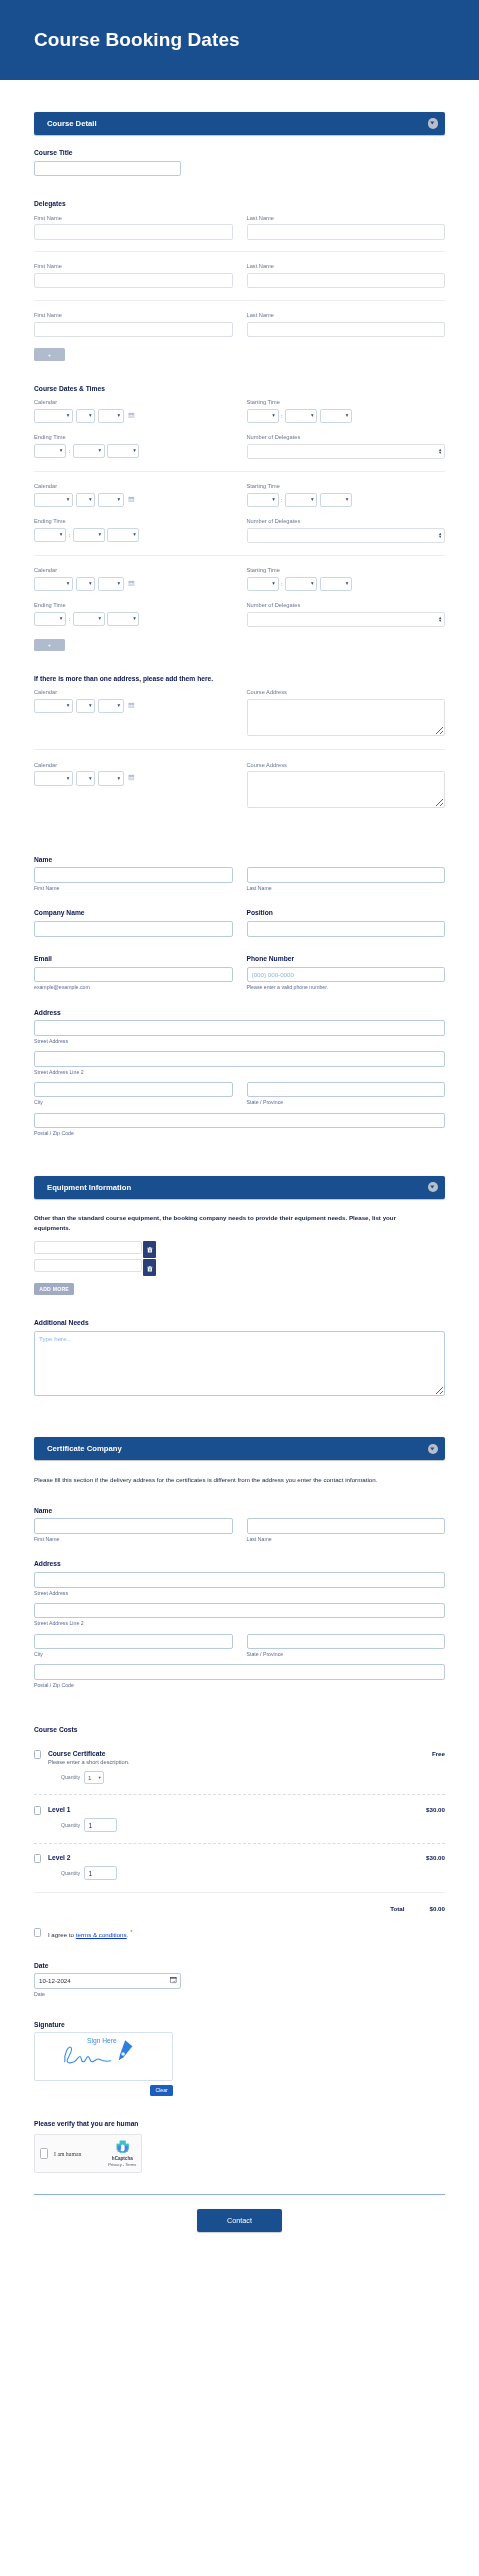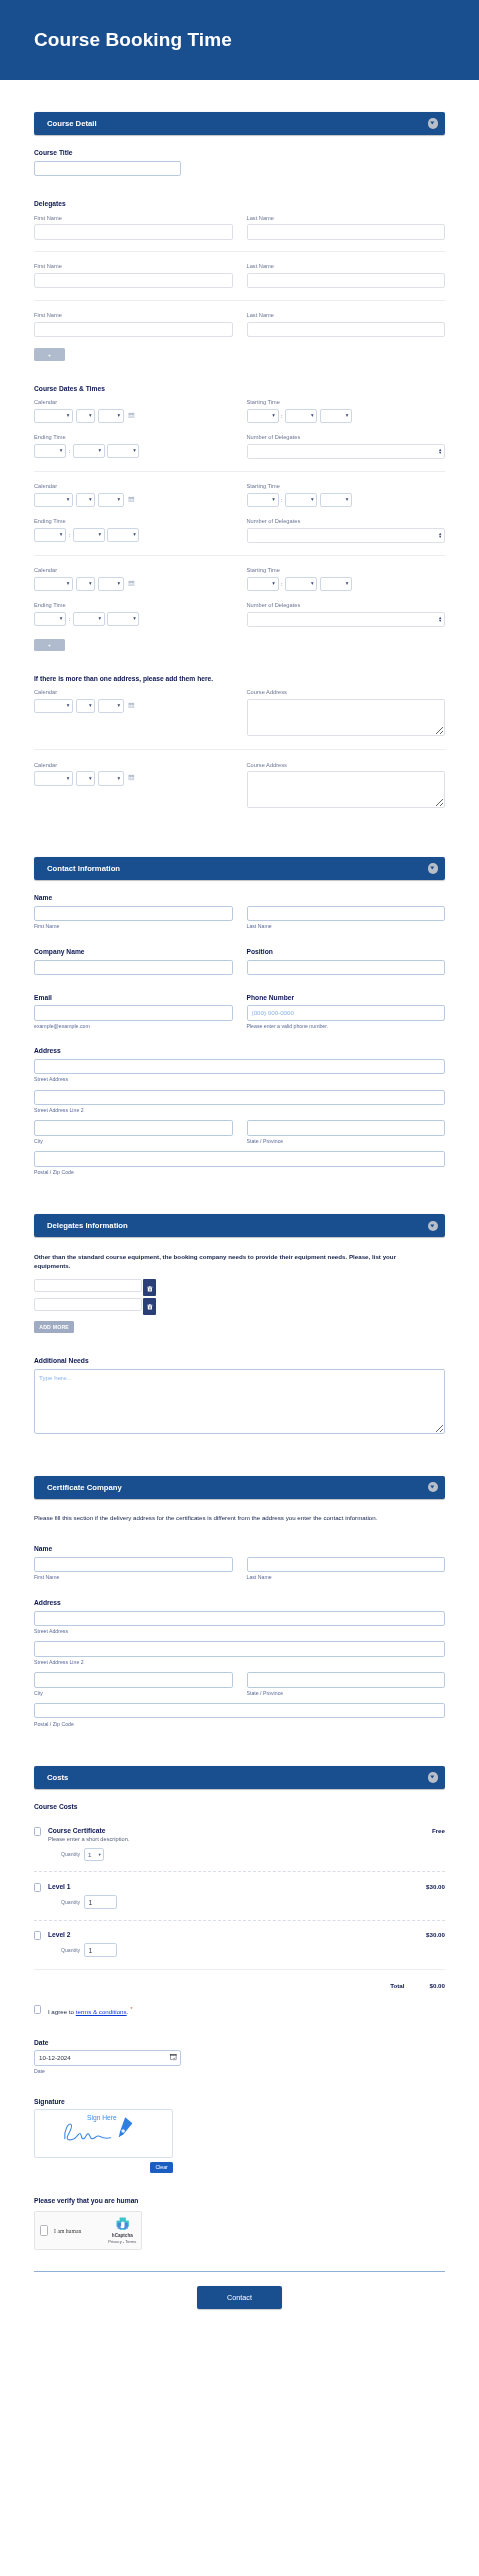--- a/index.html
+++ b/index.html
@@ -284,21 +284,21 @@
   }
 
   .sp-10{height:5.2px}.sp-14{height:7.2px}.sp-18{height:9.3px}
   .sp-22{height:11.3px}.sp-28{height:14.4px}.sp-36{height:18.5px}
   .sp-46{height:24px}.sp-60{height:31px}
 </style>
 </head>
 <body>
 
 <div class="form-banner">
-  <h1>Course Booking Time</h1>
+  <h1>Course Booking Dates</h1>
 </div>
 
 <div class="page">
 
   
   <div class="sec-head">
     <span class="sec-title">Course Detail</span>
     <span class="collapse-btn">
       <svg width="4.6" height="4.1" viewBox="0 0 9 8">
           <polygon points="0.5,1 8.5,1 4.5,7" fill="#1a4f8f"></polygon>
@@ -672,28 +672,20 @@
     </div>
     <div>
       <label class="lbl-grey">Course Address</label>
       <textarea class="ta grey" rows="4" style=""></textarea>
     </div>
   </div>
 
   <div class="sp-60"></div>
 
   
-  <div class="sec-head">
-    <span class="sec-title">Contact Information</span>
-    <span class="collapse-btn">
-      <svg width="4.6" height="4.1" viewBox="0 0 9 8">
-          <polygon points="0.5,1 8.5,1 4.5,7" fill="#1a4f8f"></polygon>
-        </svg>
-    </span>
-  </div>
 
   <div class="sp-28"></div>
 
   <label class="lbl-main">Name</label>
   <div class="row2">
     <div>
       <input class="inp" type="text" style="">
       <span class="lbl-sub">First Name</span>
     </div>
     <div>
@@ -750,21 +742,21 @@
     </div>
   </div>
   <div class="sp-14"></div>
   <input class="inp" type="text" style="">
   <span class="lbl-sub">Postal / Zip Code</span>
 
   <div class="sp-46"></div>
 
   
   <div class="sec-head">
-    <span class="sec-title">Delegates Information</span>
+    <span class="sec-title">Equipment Information</span>
     <span class="collapse-btn">
       <svg width="4.6" height="4.1" viewBox="0 0 9 8">
           <polygon points="0.5,1 8.5,1 4.5,7" fill="#1a4f8f"></polygon>
         </svg>
     </span>
   </div>
 
   <div class="sp-28"></div>
 
   <p class="para">Other than the standard course equipment, the booking company needs to provide their equipment needs. Please, list your equipments.</p>
@@ -855,28 +847,20 @@
       <span class="lbl-sub">State / Province</span>
     </div>
   </div>
   <div class="sp-14"></div>
   <input class="inp" type="text" style="">
   <span class="lbl-sub">Postal / Zip Code</span>
 
   <div class="sp-46"></div>
 
   
-  <div class="sec-head">
-    <span class="sec-title">Costs</span>
-    <span class="collapse-btn">
-      <svg width="4.6" height="4.1" viewBox="0 0 9 8">
-          <polygon points="0.5,1 8.5,1 4.5,7" fill="#1a4f8f"></polygon>
-        </svg>
-    </span>
-  </div>
 
   <div class="sp-28"></div>
 
   <div class="sec-sub">Course Costs</div>
 
   <div class="sp-18"></div>
 
   
   <div class="cost-item">
     <span class="cbx"></span>

